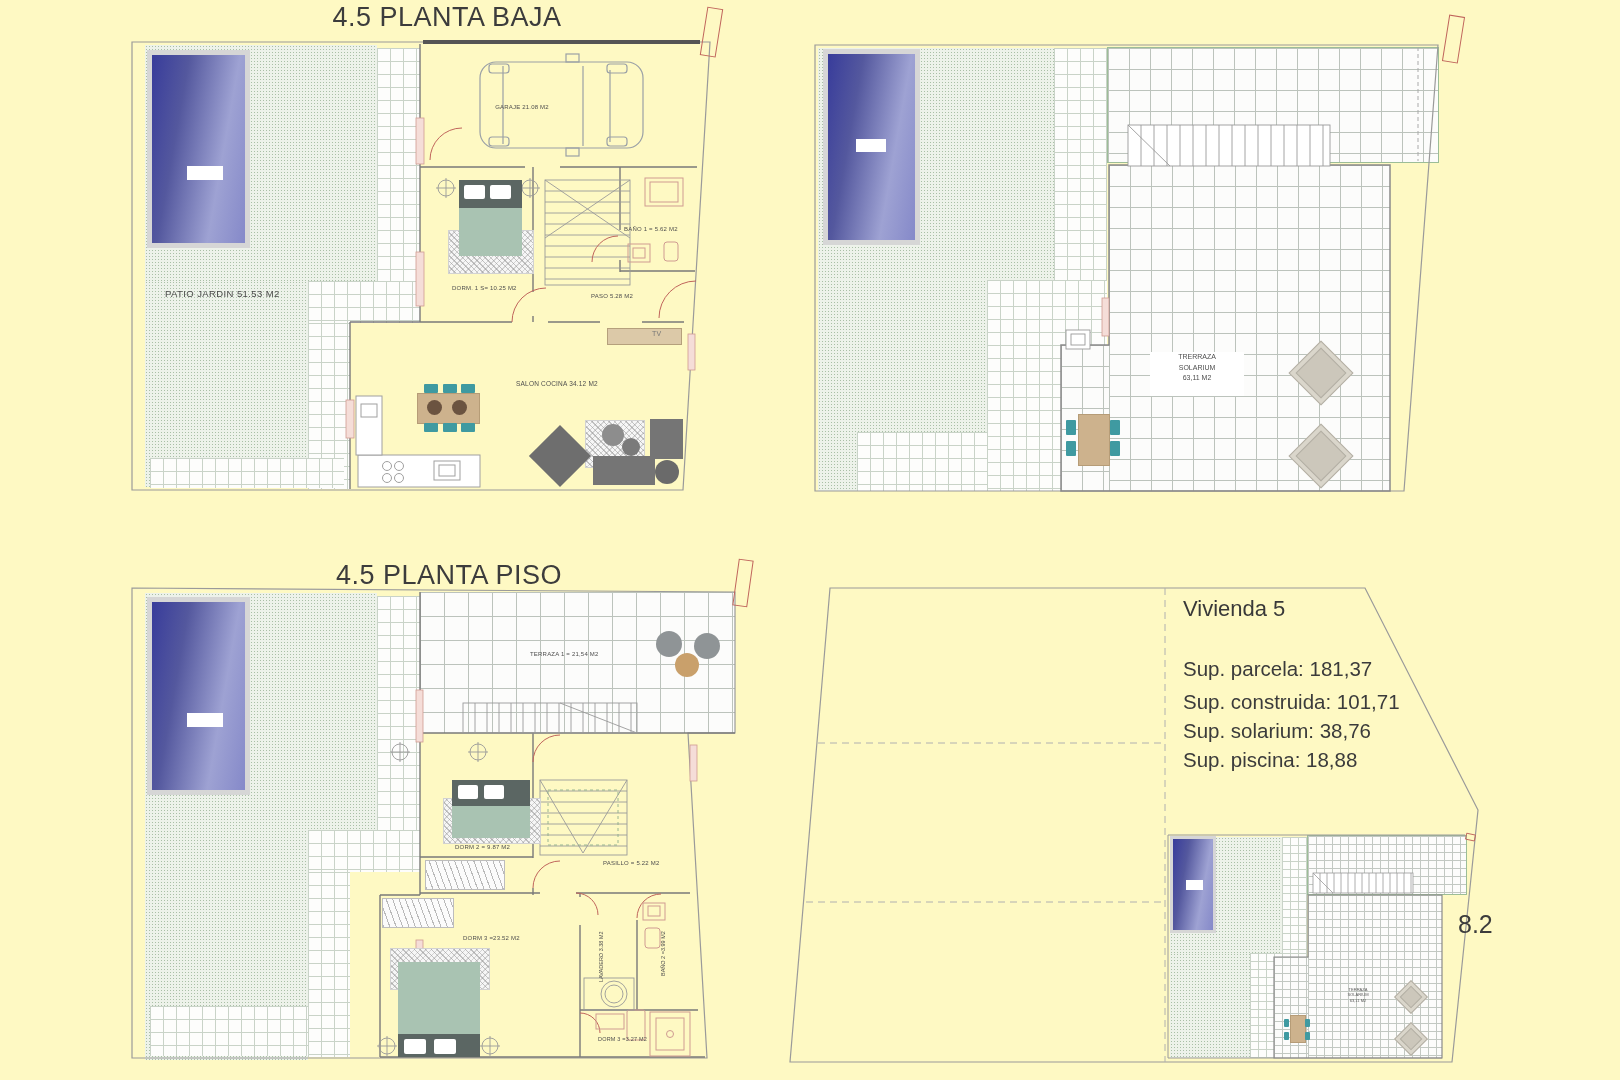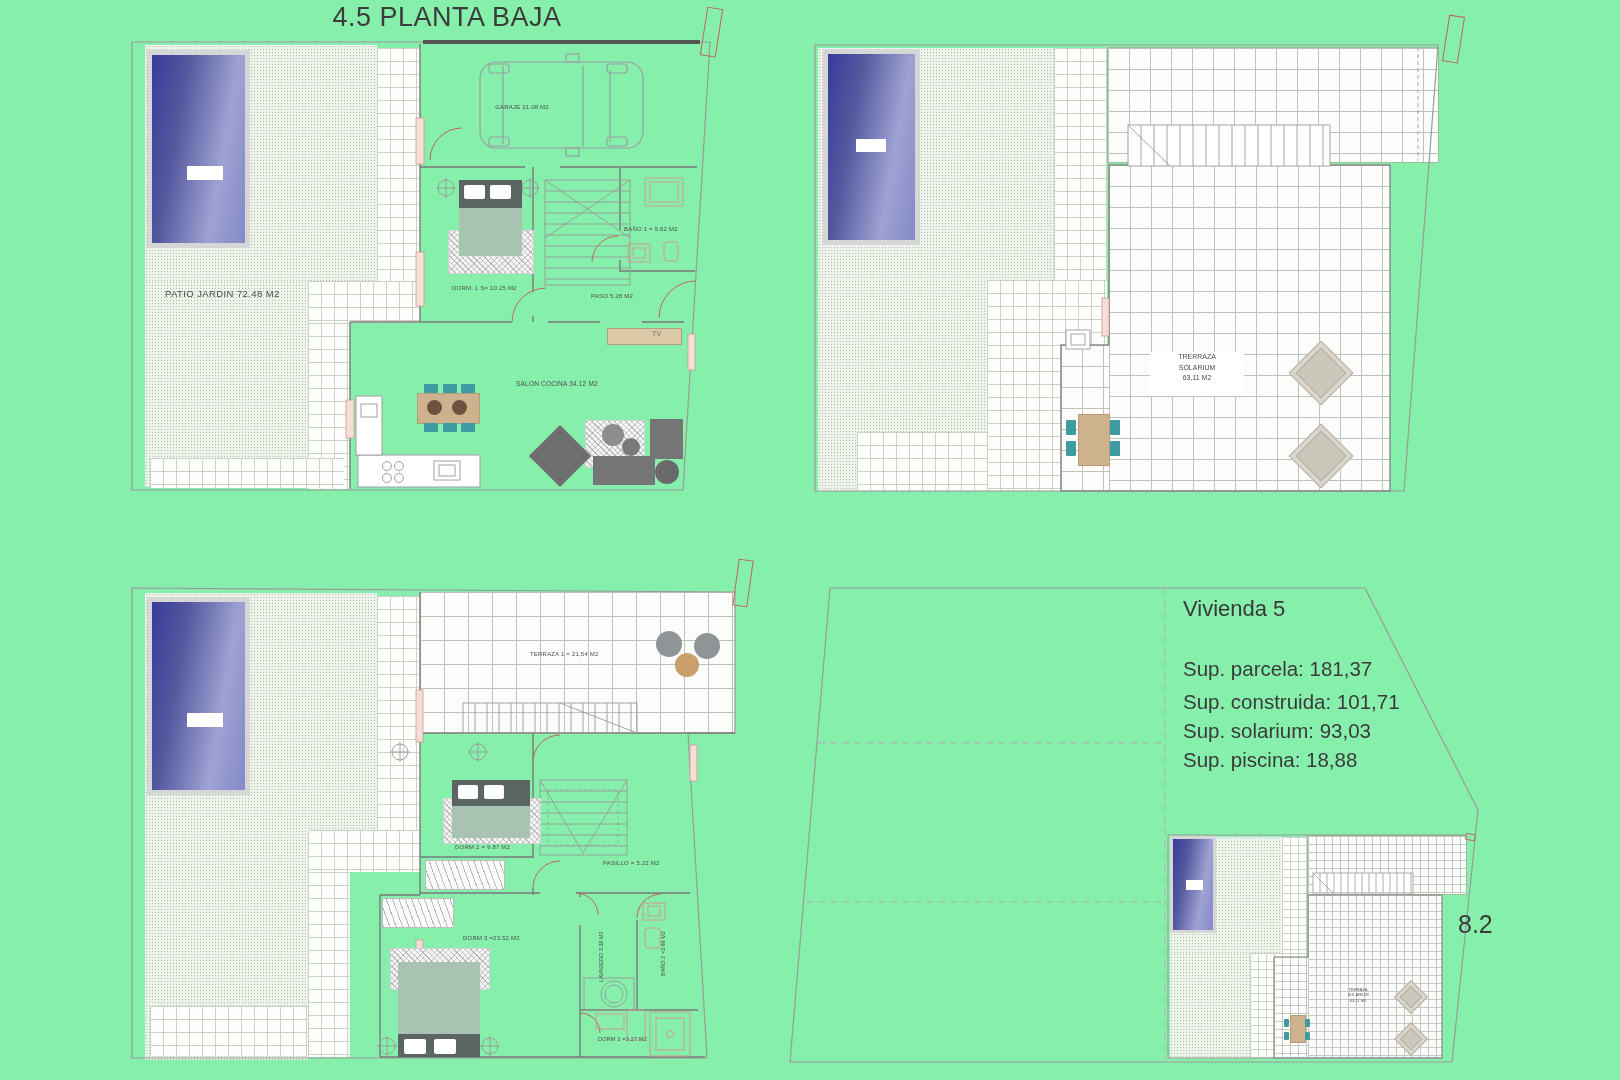--- a/index.html
+++ b/index.html
@@ -1,16 +1,16 @@
 <!DOCTYPE html>
 <html><head>
 <meta charset="utf-8">
 <style>
   html,body{margin:0;padding:0;background:#ffffff;}
-  #stage{position:relative;width:1620px;height:1080px;background:#86efac;overflow:hidden;
+  #stage{position:relative;width:1620px;height:1080px;background:#fef9c3;overflow:hidden;
          font-family:"Liberation Sans", sans-serif;}
   .abs{position:absolute;}
   
   .garden{background-color:#edf2ea;
           background-image:radial-gradient(#a9bfa6 0.7px, transparent 0.8px);
           background-size:3px 3px;}
   .tiles{background-color:#fdfdfc;
          background-image:linear-gradient(#c9d3c8 1px, transparent 1px),
                           linear-gradient(90deg,#c9d3c8 1px, transparent 1px);
          background-size:13px 13px;}
@@ -65,20 +65,21 @@
   .vivline{font-size:20.5px;color:#3b3b3b;line-height:29px;white-space:nowrap;}
   .plot45{font-size:25px;color:#3c3c3c;}
   svg{position:absolute;left:0;top:0;}
 </style>
 </head>
 <body>
 
 <div id="stage">
 
   <div class="abs title" style="left:297px;top:2px;width:300px;">4.5 PLANTA BAJA</div>
+  <div class="abs title" style="left:299px;top:560px;width:300px;">4.5 PLANTA PISO</div>
 
   <div class="abs garden" style="left:145px;top:45px;width:232px;height:236px;"></div>
   <div class="abs garden" style="left:145px;top:281px;width:163px;height:206px;"></div>
   <div class="abs tiles" style="left:377px;top:48px;width:43px;height:237px;"></div>
   <div class="abs tiles" style="left:308px;top:281px;width:112px;height:42px;"></div>
   <div class="abs tiles" style="left:308px;top:323px;width:42px;height:166px;"></div>
   <div class="abs tiles" style="left:150px;top:458px;width:194px;height:30px;"></div>
   <div class="abs pool" style="left:147px;top:50px;width:93px;height:188px;"></div>
   <div class="abs poolstep" style="left:187px;top:166px;width:36px;height:14px;"></div>
 
@@ -332,21 +333,21 @@
   <div class="abs teal" style="left:1284px;top:1032px;width:5px;height:8px;"></div>
   <div class="abs teal" style="left:1305px;top:1019px;width:5px;height:8px;"></div>
   <div class="abs teal" style="left:1305px;top:1032px;width:5px;height:8px;"></div>
   <div class="abs lounger" style="left:1399px;top:985px;width:22px;height:22px;">
       <div style="inset:3px;"></div>
     </div>
   <div class="abs lounger" style="left:1399px;top:1027px;width:22px;height:22px;">
       <div style="inset:3px;"></div>
     </div>
 
-  <div class="abs lbl9" style="left:165px;top:288px;">PATIO JARDIN 72.48 M2</div>
+  <div class="abs lbl9" style="left:165px;top:288px;">PATIO JARDIN 51.53 M2</div>
   <div class="abs lbl" style="left:482px;top:104px;width:80px;text-align:center;">GARAJE 21.08 M2</div>
   <div class="abs lbl" style="left:452px;top:285px;">DORM. 1 S= 10.25 M2</div>
   <div class="abs lbl" style="left:624px;top:226px;">BAÑO 1 =  5.62 M2</div>
   <div class="abs lbl" style="left:591px;top:293px;">PASO 5.28 M2</div>
   <div class="abs lbl" style="left:516px;top:380px;font-size:6.5px;">SALON COCINA 34.12 M2</div>
   <div class="abs lbl" style="left:652px;top:330px;font-size:7px;color:#777;">TV</div>
 
   <div class="abs lbl7" style="left:1150px;top:352px;width:94px;height:44px;background:#fff;">TRERRAZA
 SOLARIUM
 63,11 M2</div>
@@ -355,20 +356,20 @@
   <div class="abs lbl" style="left:455px;top:844px;">DORM 2 = 9.87 M2</div>
   <div class="abs lbl" style="left:603px;top:860px;">PASILLO = 5.22 M2</div>
   <div class="abs lbl" style="left:463px;top:935px;">DORM 3 =23.52 M2</div>
   <div class="abs vlabel" style="left:598px;top:918px;height:64px;">LAVADERO 3.38 M2</div>
   <div class="abs vlabel" style="left:660px;top:916px;height:60px;">BAÑO 2 =3.99 M2</div>
   <div class="abs lbl" style="left:598px;top:1036px;font-size:5.5px;">DORM 3 =3.27 M2</div>
 
   <div class="abs vivtitle" style="left:1183px;top:596px;">Vivienda  5</div>
   <div class="abs vivline" style="left:1183px;top:654px;">Sup. parcela: 181,37</div>
   <div class="abs vivline" style="left:1183px;top:687px;">Sup. construida: 101,71</div>
-  <div class="abs vivline" style="left:1183px;top:716px;">Sup. solarium: 93,03</div>
+  <div class="abs vivline" style="left:1183px;top:716px;">Sup. solarium: 38,76</div>
   <div class="abs vivline" style="left:1183px;top:745px;">Sup. piscina: 18,88</div>
   <div class="abs lbl4" style="left:1338px;top:986px;width:40px;">TERRAZA
 SOLARIUM
 63,11 M2</div>
   <div class="abs plot45" style="left:1458px;top:910px;">8.2</div>
 
 </div>
 
 </body></html>

